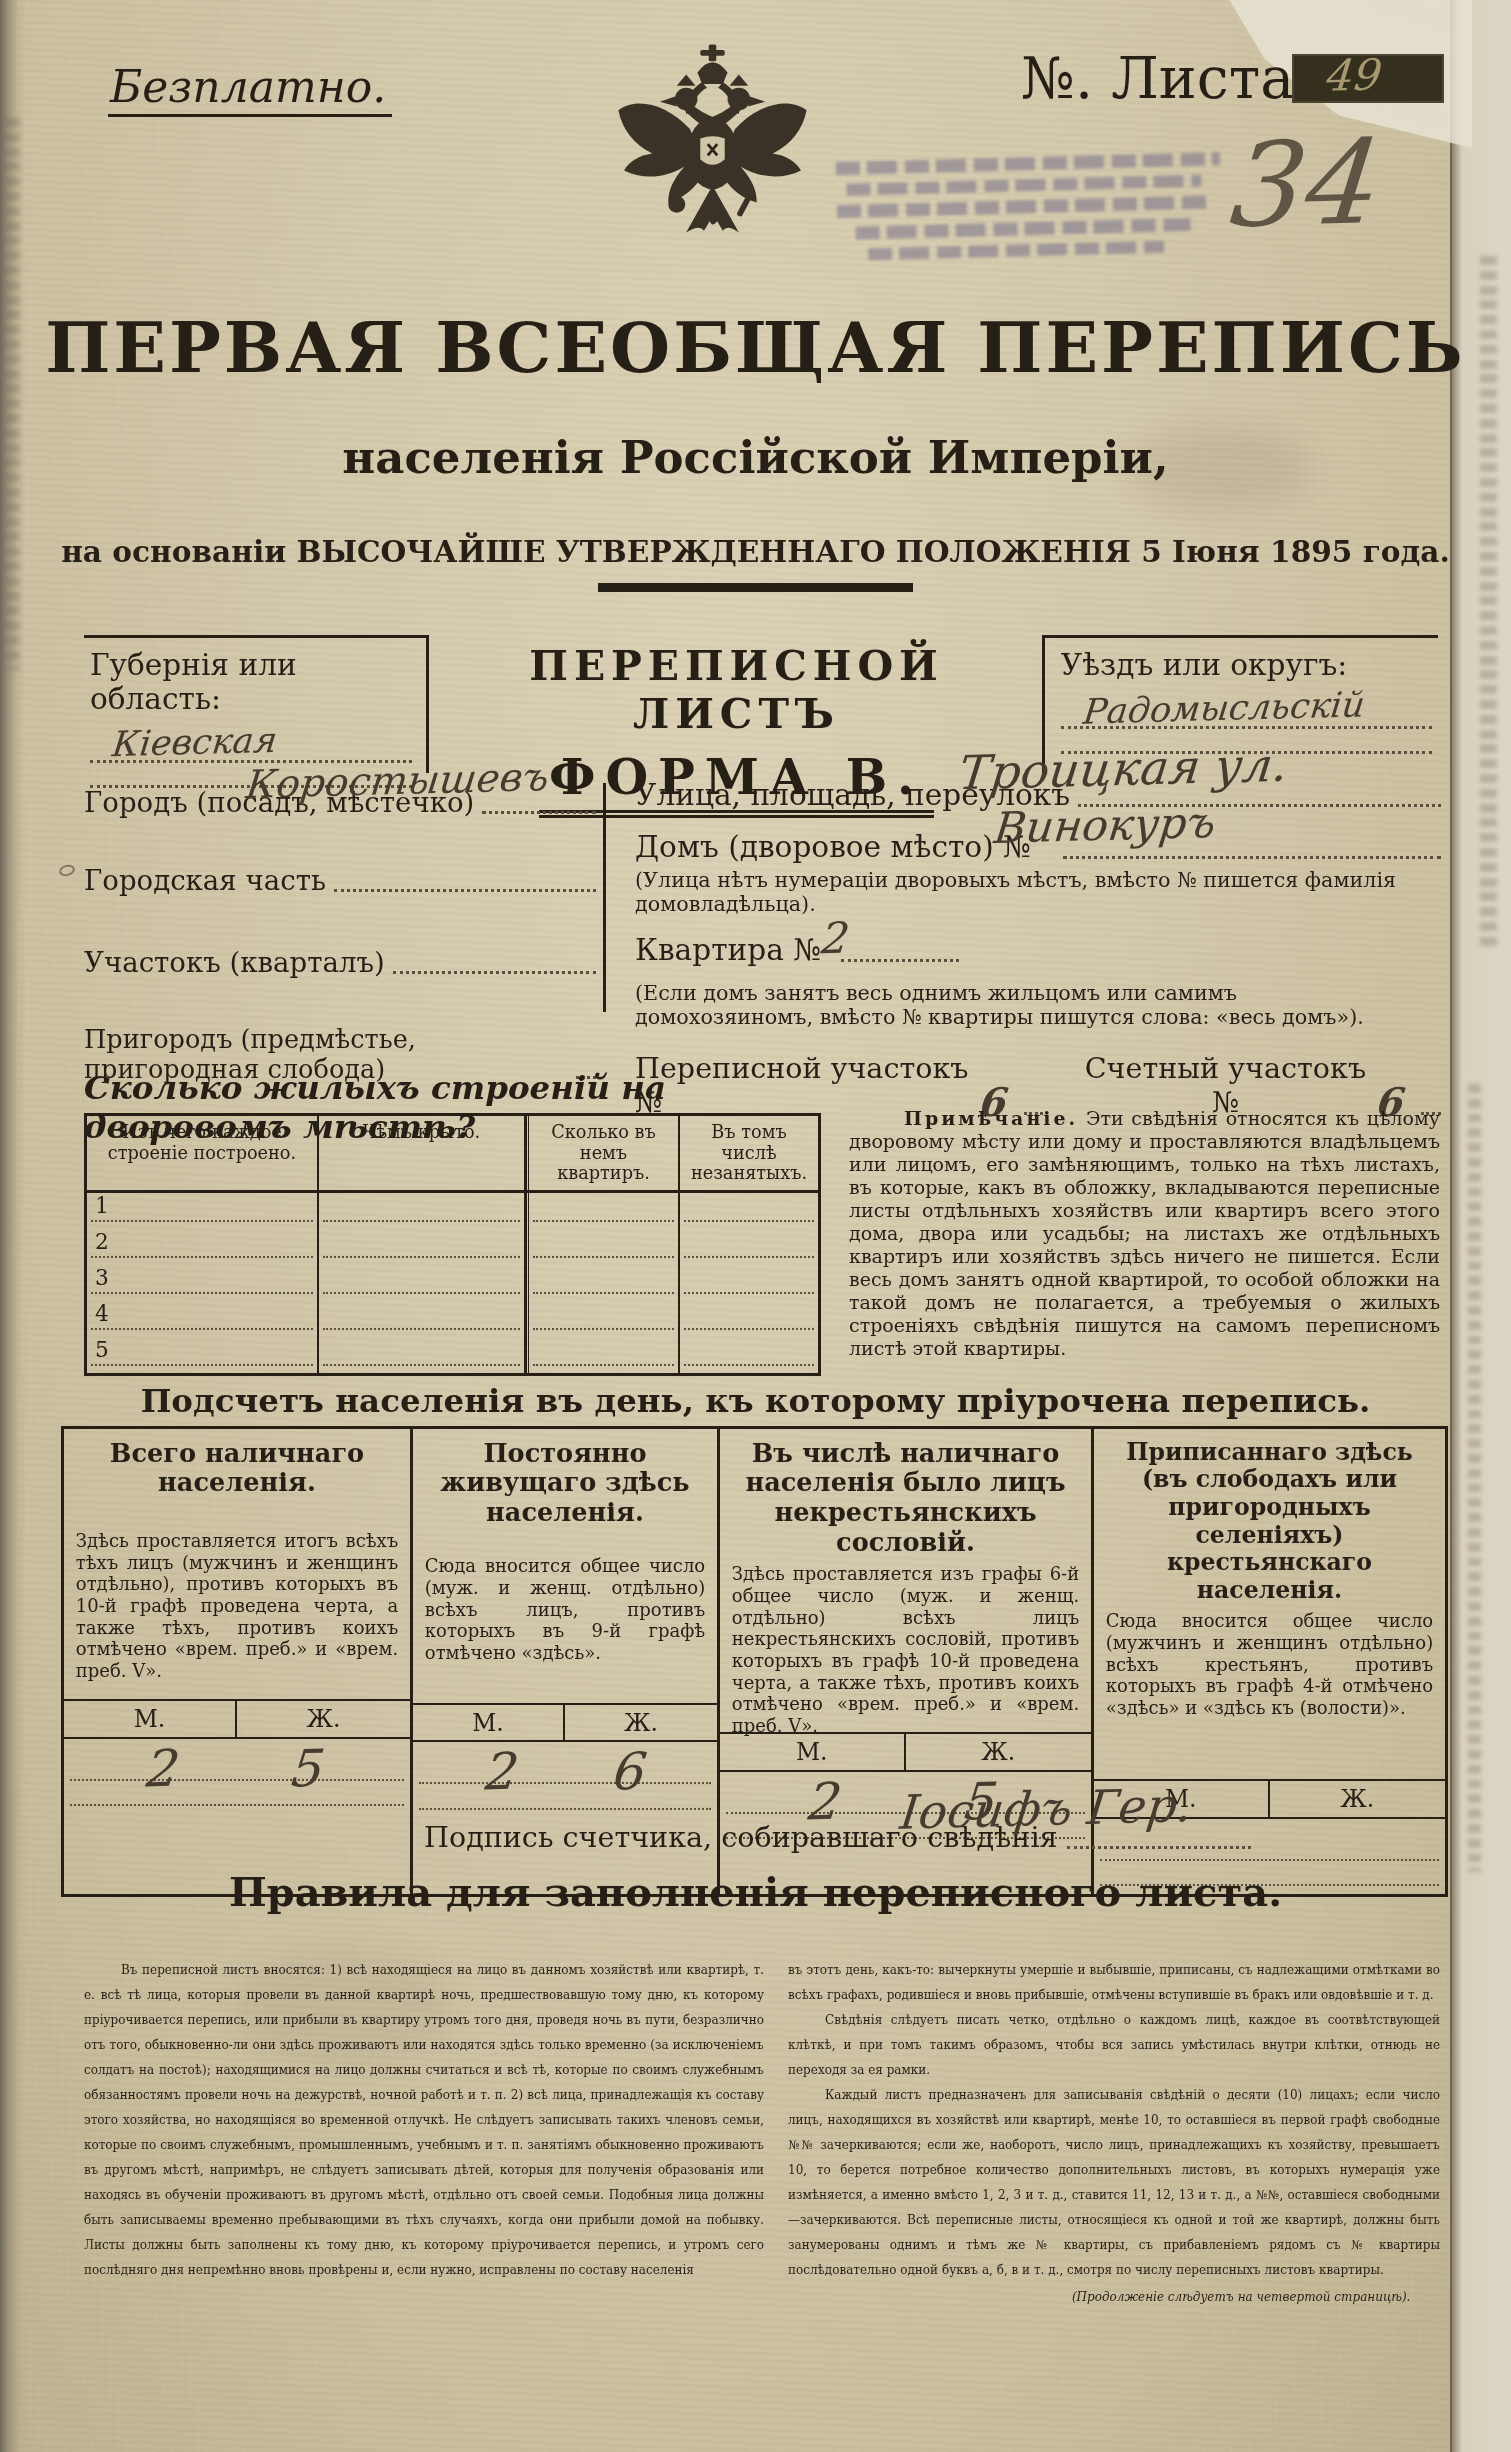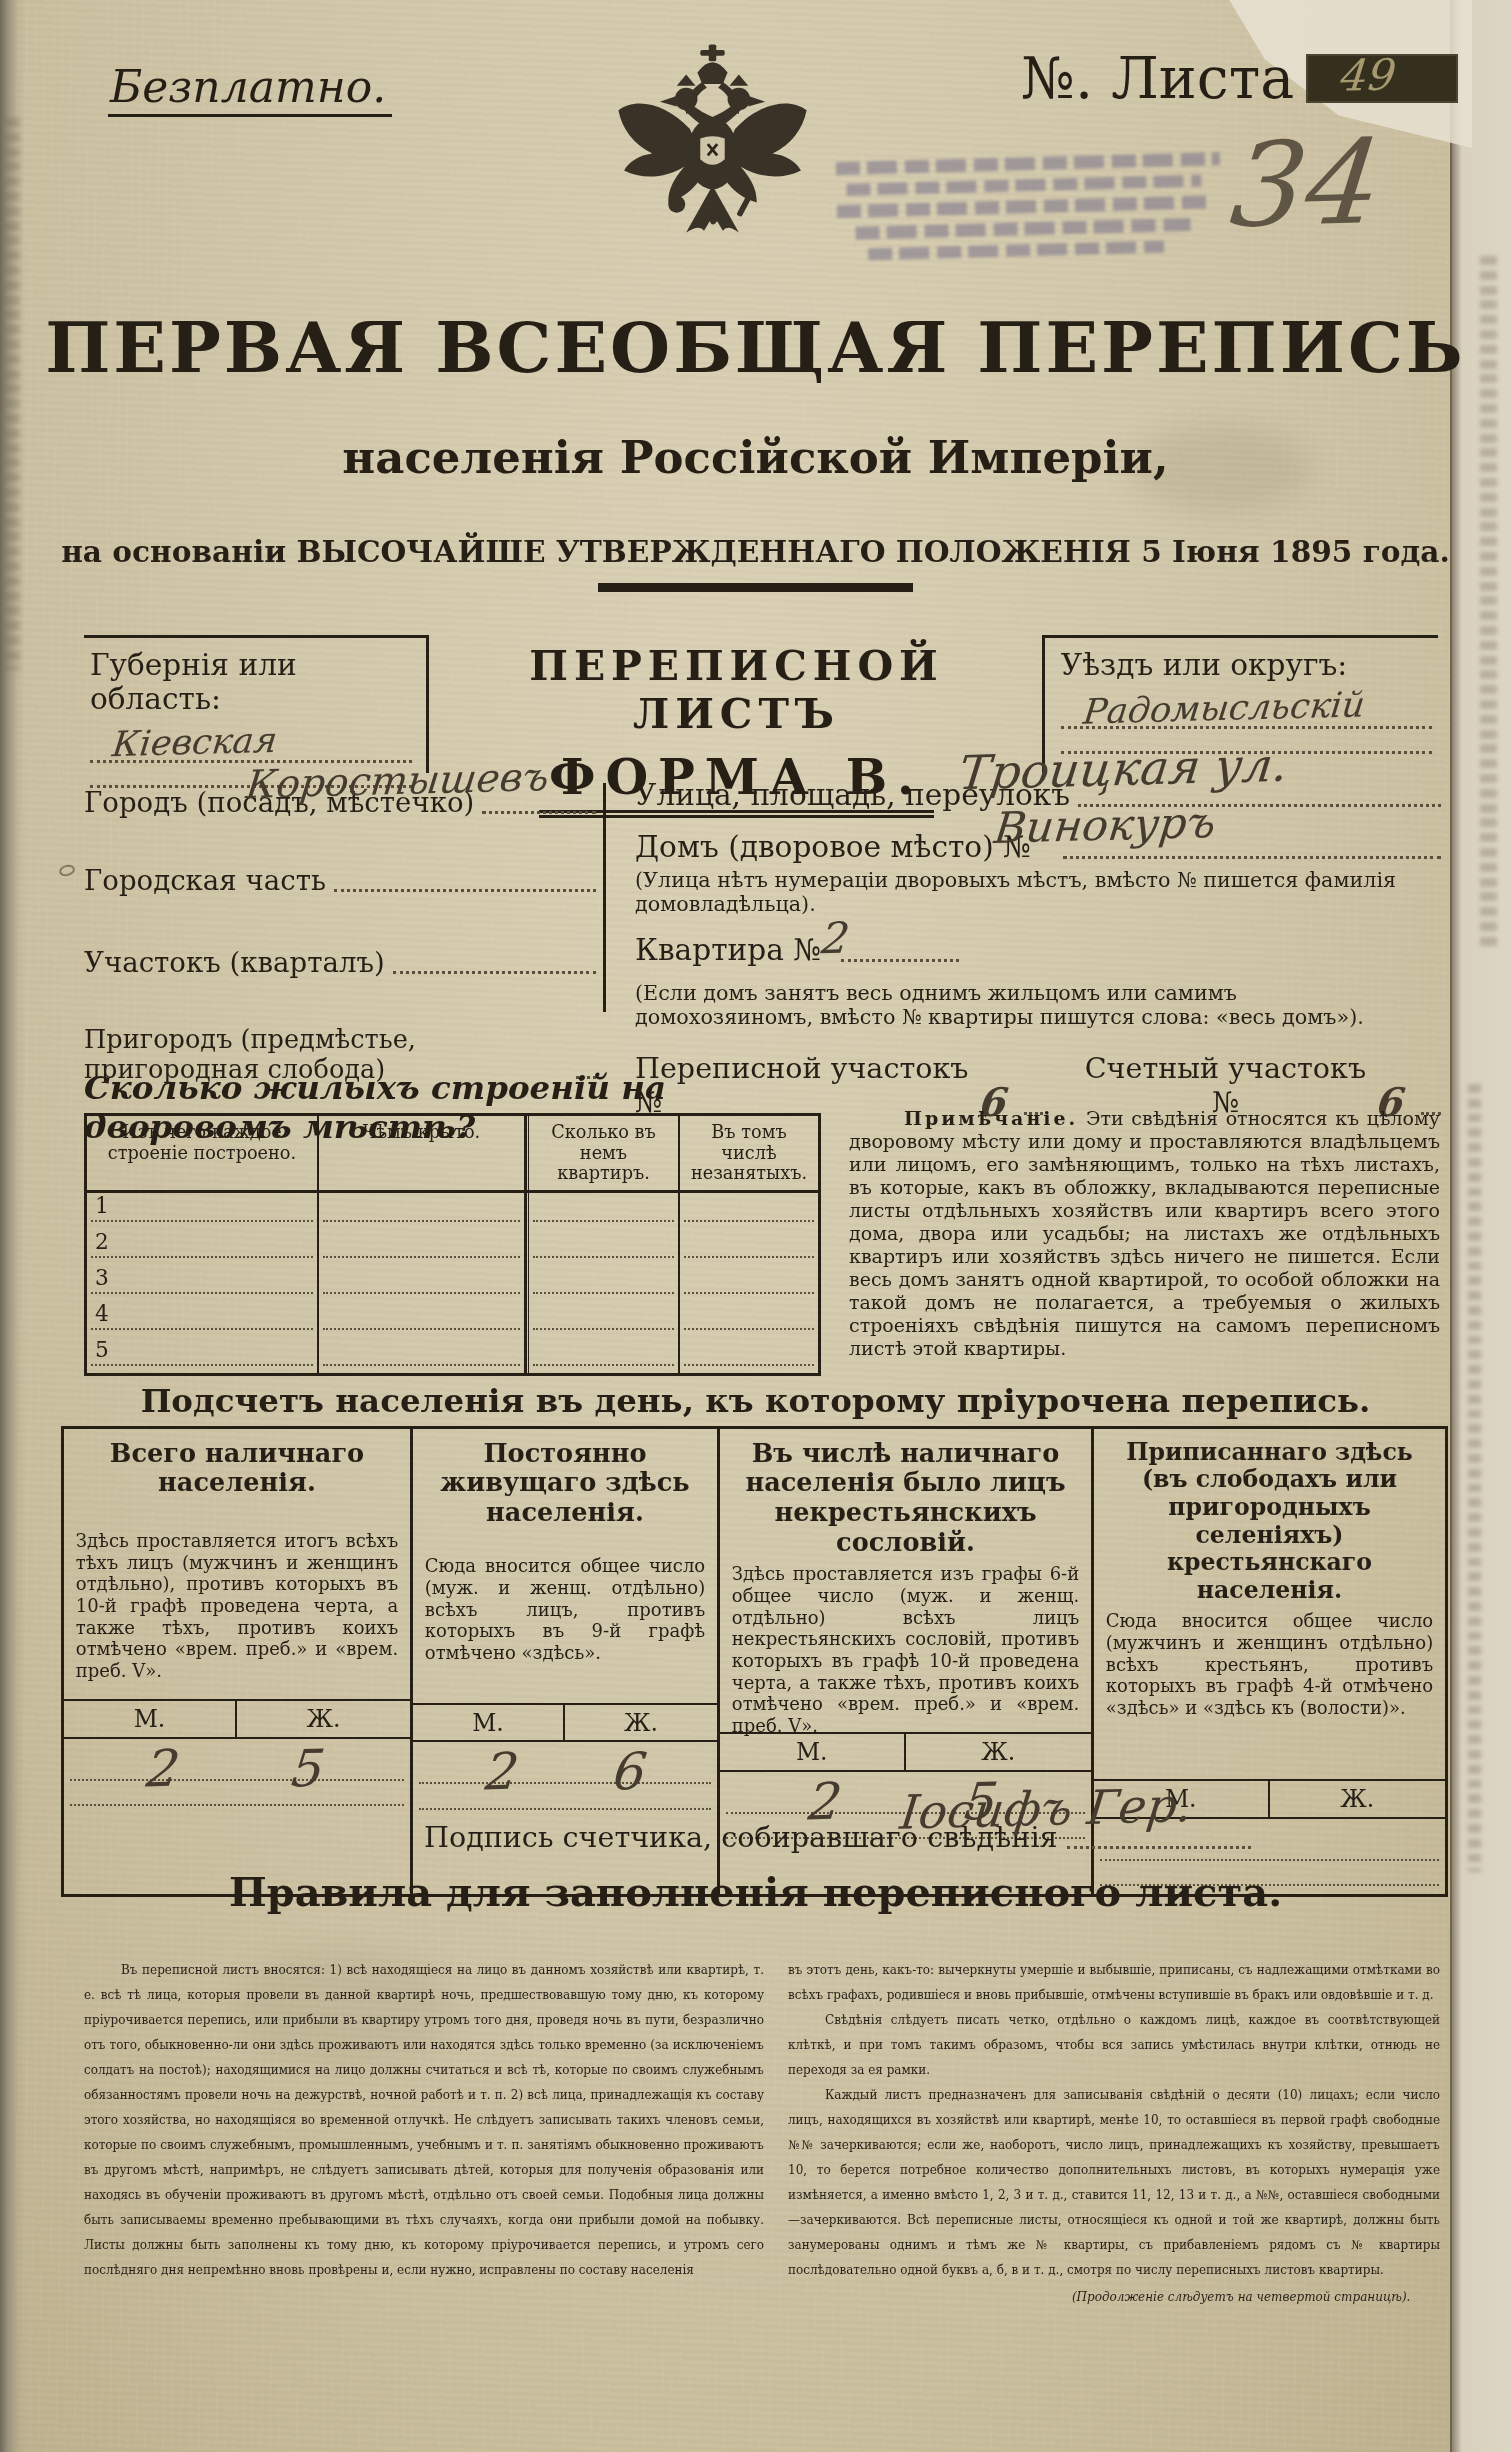--- a/index.html
+++ b/index.html
@@ -24,21 +24,21 @@
   .corner-white{ position:absolute; right:39px; top:0; width:296px; height:148px;
     background:#e7e2d2; clip-path:polygon(18% 0,100% 0,100% 100%,55% 78%,30% 40%); opacity:.85; z-index:1;}
   .edge-noise{ position:absolute; filter:blur(2px); opacity:.35; z-index:1;
     background:repeating-linear-gradient(180deg,#776e58 0 8.9px, transparent 8.9px 14.8px);}
   .stain{ position:absolute; border-radius:50%; filter:blur(13.8px); z-index:1;}
   .stray-mark{ position:absolute; left:59px; top:865px; width:15.8px; height:10.8px;
     border:2px solid rgba(70,60,45,.55); border-radius:50%; transform:rotate(-15deg); z-index:2;}
   
   .free{ position:absolute; left:108px; top:61px; font-size:44px; font-style:italic;
     border-bottom:3px solid var(--ink); padding:0 5.9px 2px 2px; z-index:3;}
-  .sheetno{ position:absolute; left:1021px; top:45px; display:flex; align-items:center; gap:14px; font-size:57px; z-index:3;}
+  .sheetno{ position:absolute; left:1021px; top:45px; display:flex; align-items:center; gap:0; font-size:57px; z-index:3;}
   .badge{ display:inline-block; width:148px; height:45px; background:#35301e; position:relative; box-shadow:0 0 0 2px #4a4430; }
   .badge .hand{ position:absolute; left:33px; top:-5.9px; font-size:43px; color:#b3a478; opacity:.9;}
   .eagle{ position:absolute; left:609px; top:29.6px; z-index:3;}
   .stamp{ position:absolute; left:837px; top:148px; width:394px; transform:rotate(-1.5deg); z-index:2;}
   .stamp-line{ height:12.8px; margin:8.9px 0; filter:blur(1.6px); opacity:.5;
     background:repeating-linear-gradient(90deg,var(--stamp) 0 23.6px, transparent 23.6px 31.5px, var(--stamp) 31.5px 61px, transparent 61px 69px);}
   .corner-num{ position:absolute; left:1233px; top:116px; font-size:116px; transform:rotate(14deg) skewX(-6deg);
     color:#4e443a; opacity:.8; z-index:3; font-style:italic;}
   
   .title1{ position:absolute; top:307px; width:100%; text-align:center; font-size:69px; font-weight:700; letter-spacing:3px; z-index:3;}

